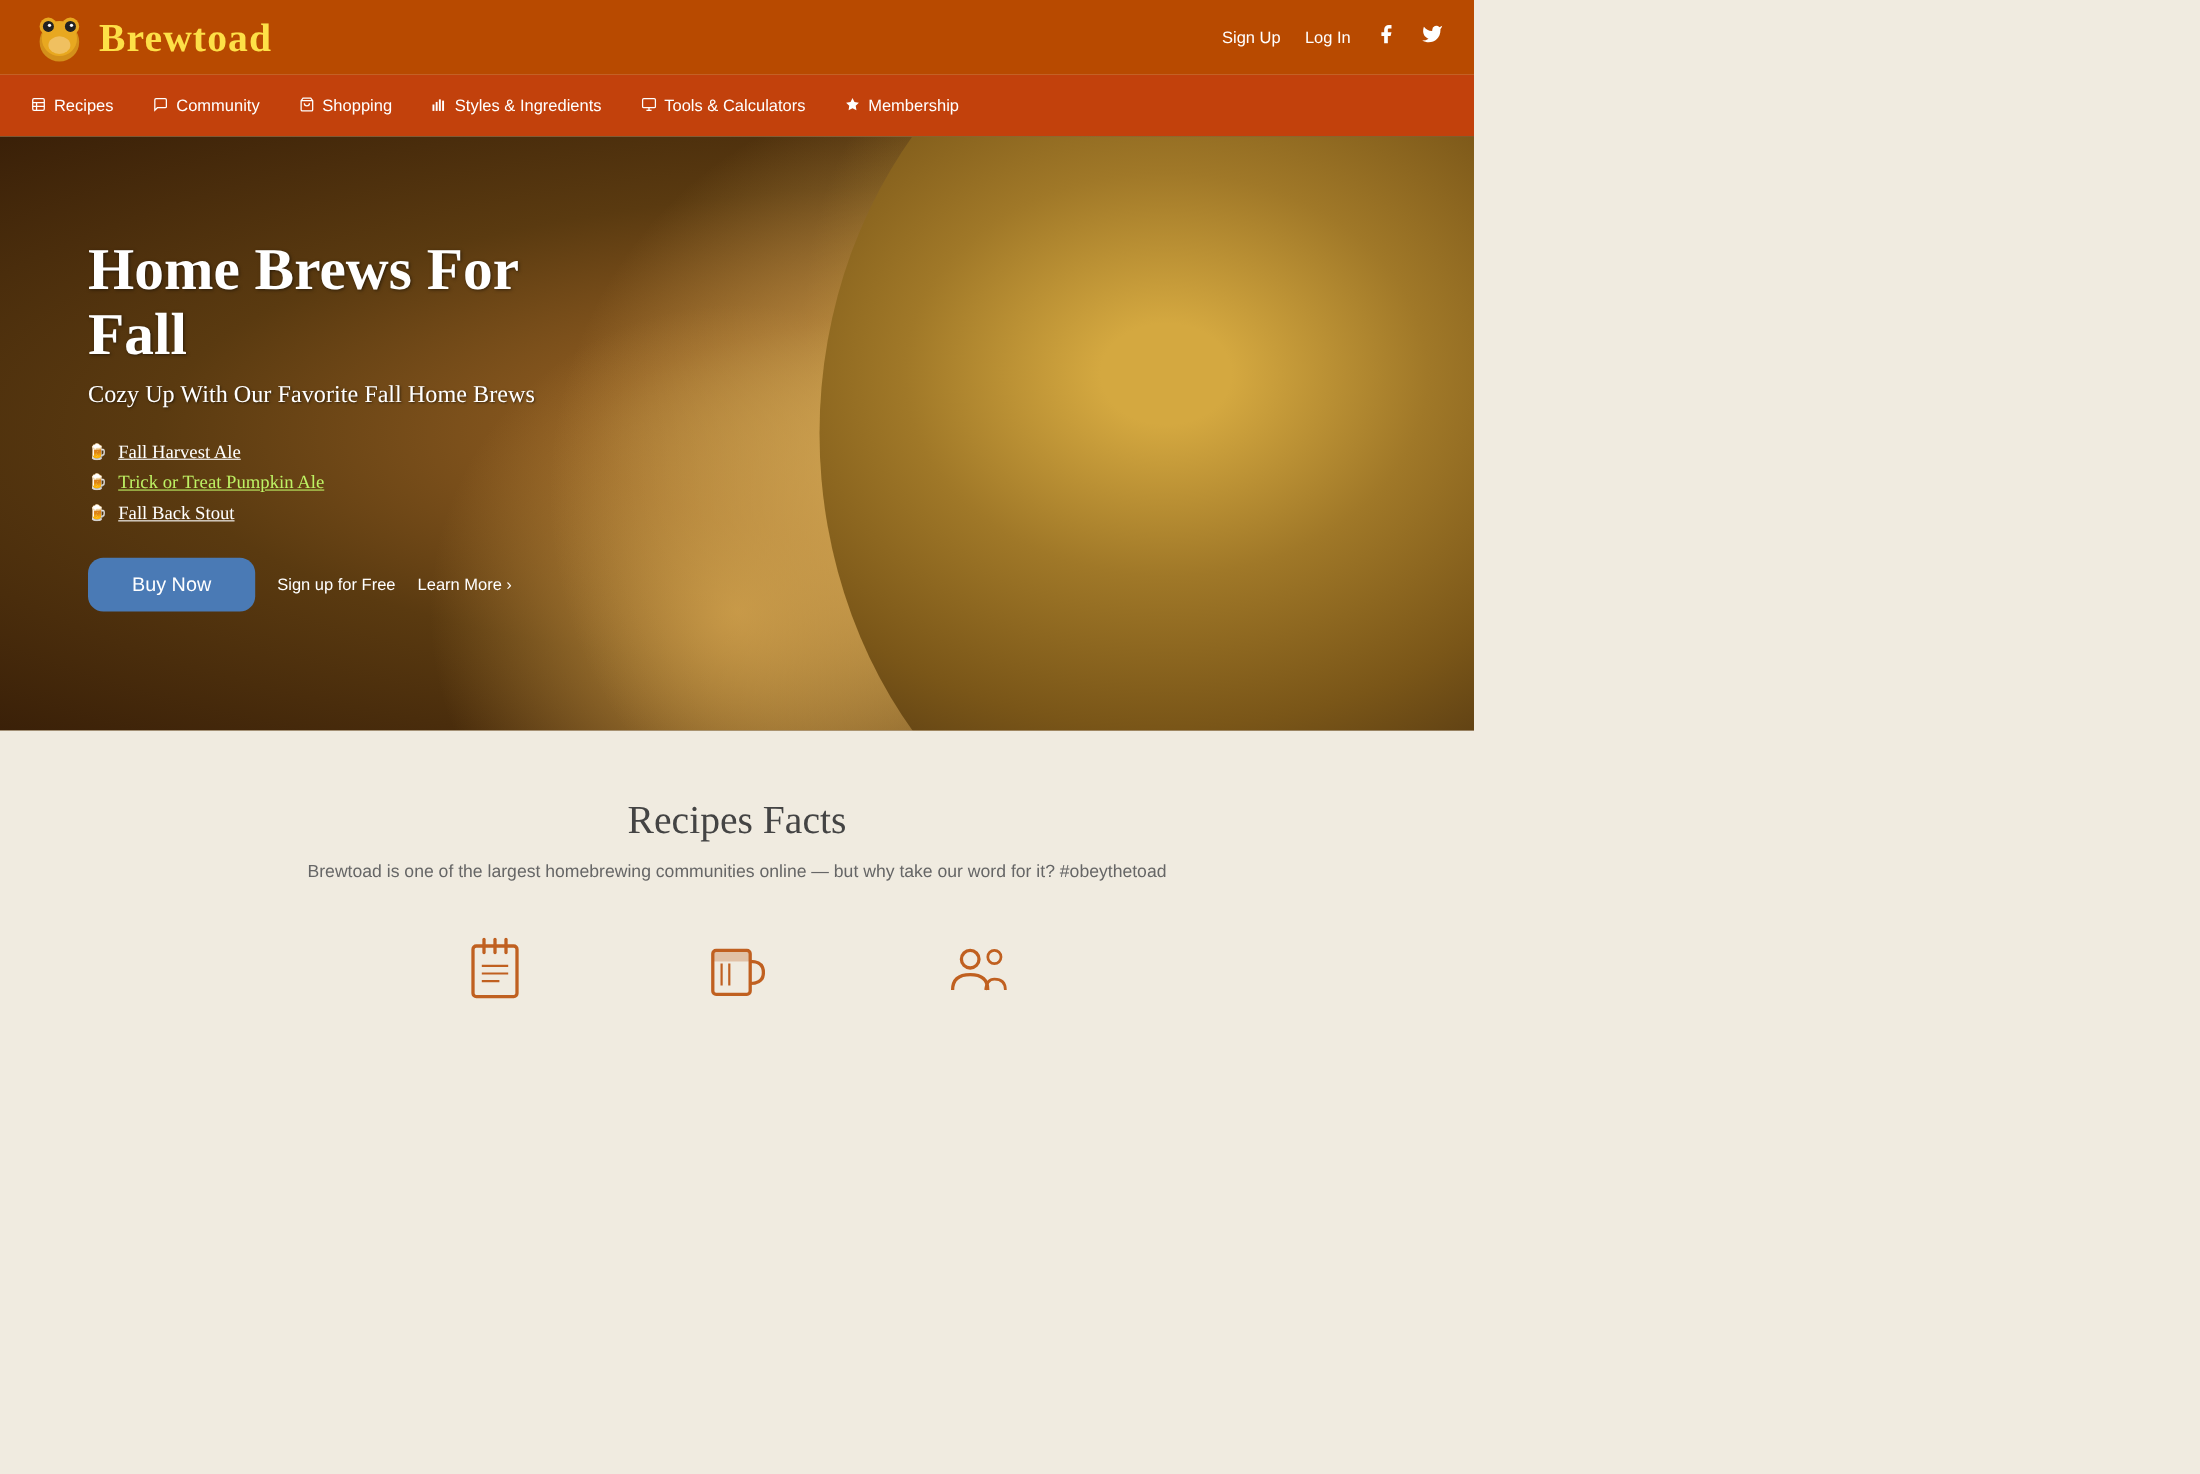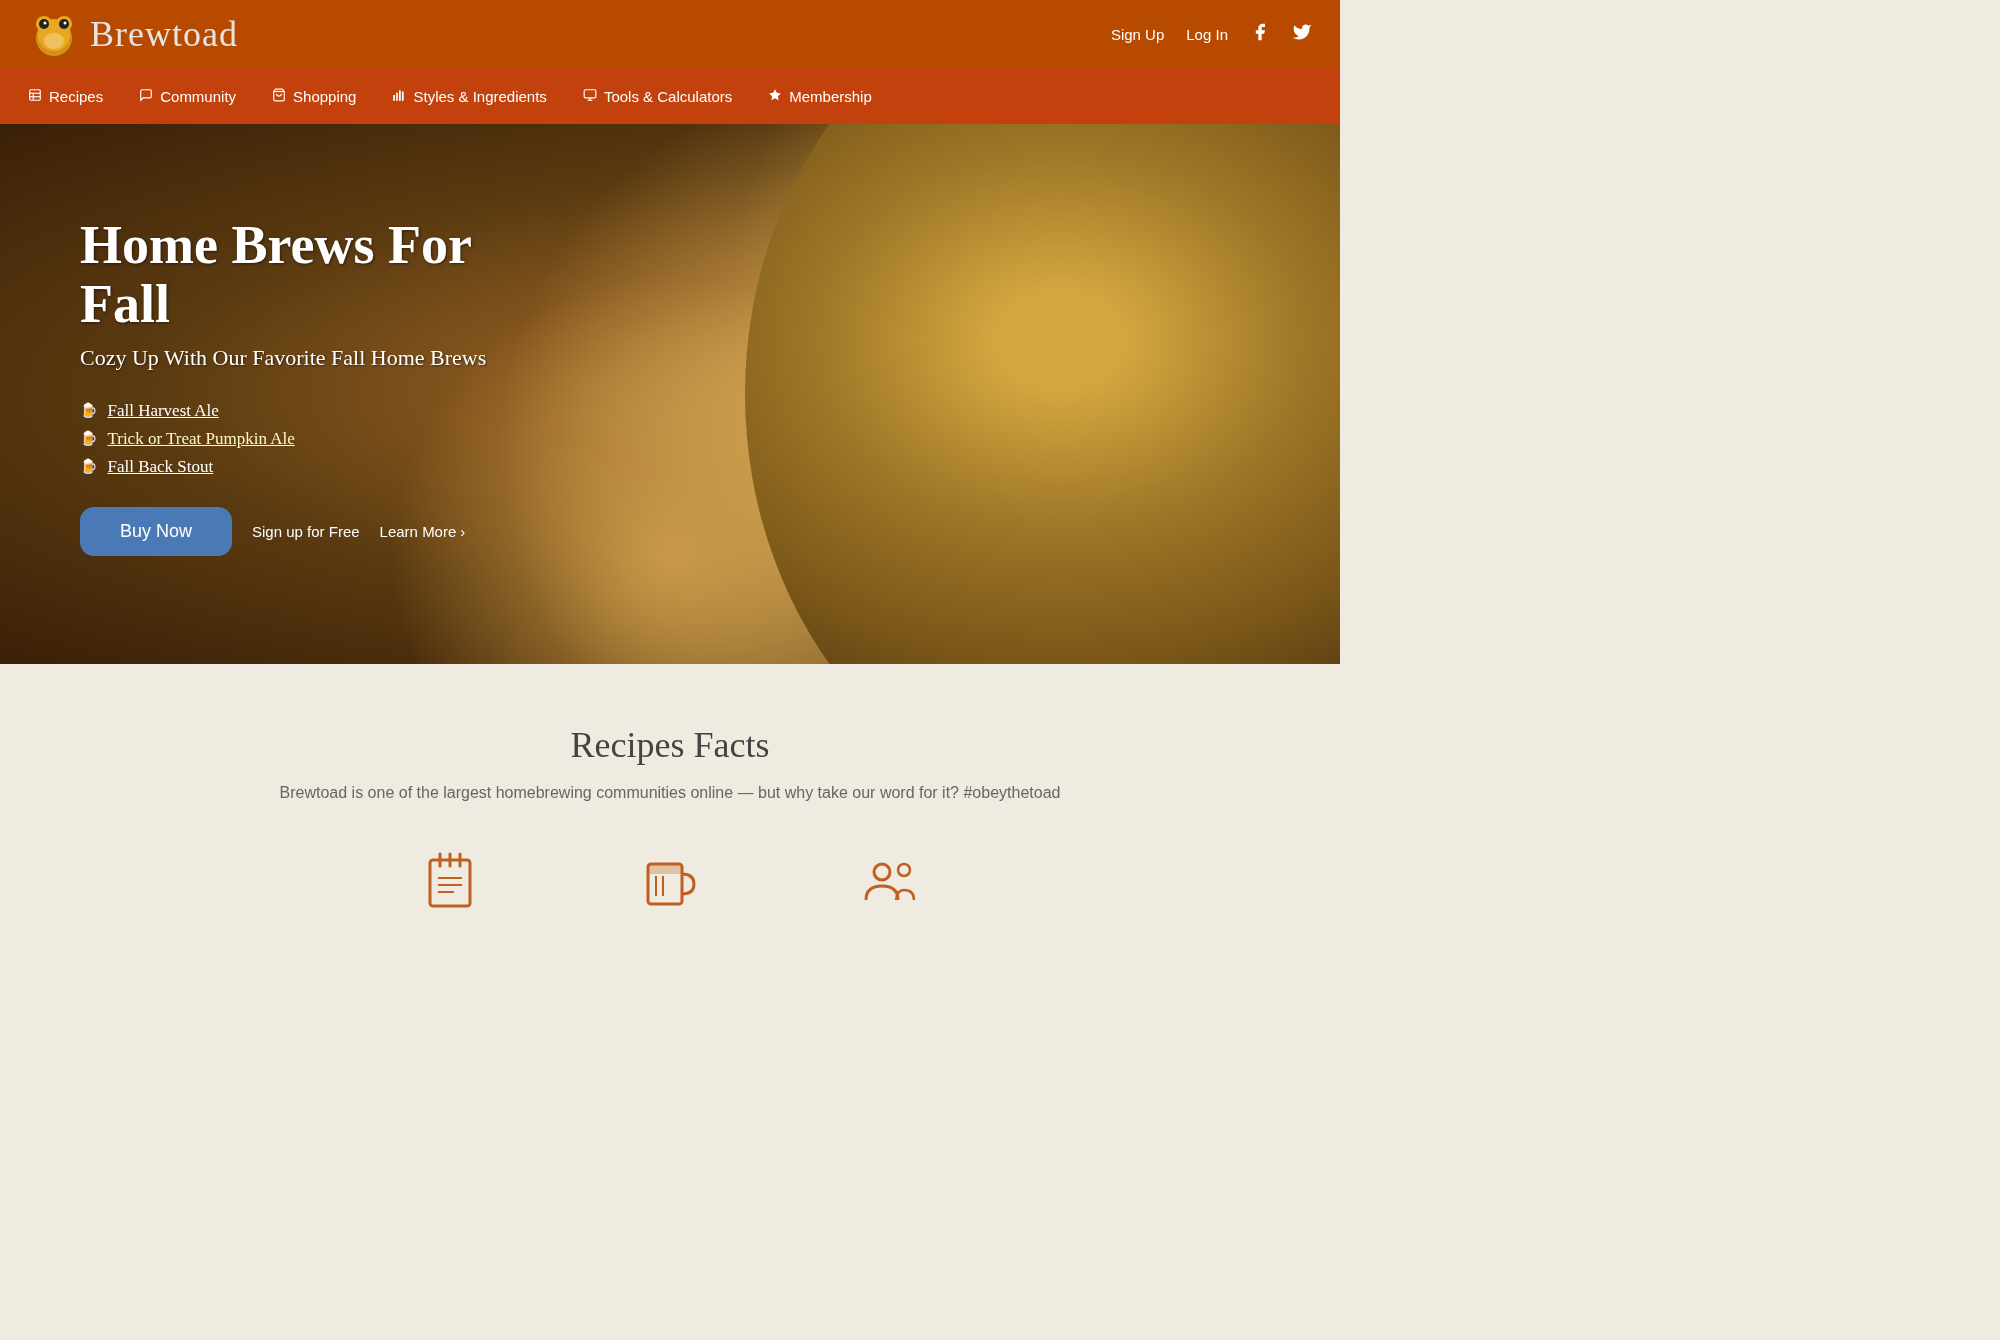--- a/index.html
+++ b/index.html
@@ -13,24 +13,24 @@
       justify-content: space-between;
       padding: 0 28px;
       height: 68px;
     }
     .logo-area {
       display: flex;
       align-items: center;
       gap: 10px;
     }
     .logo-text {
-      color: #e5e5e5;
+      color: #fde047;
       font-family: 'Brush Script MT', cursive;
       font-size: 36px;
-      font-weight: normal;
+      font-weight: bold;
       letter-spacing: 1px;
     }
     .top-right {
       display: flex;
       align-items: center;
       gap: 22px;
     }
     .top-right a {
       color: #fff;
       text-decoration: none;
@@ -309,21 +309,21 @@
   <div class="hero-content">
     <h1 class="hero-title">Home Brews For Fall</h1>
     <p class="hero-subtitle">Cozy Up With Our Favorite Fall Home Brews</p>
     <ul class="hero-links">
       <li>
         <span style="color:white; font-size:14px;">🍺</span>
         <a href="#" style="color:#fff; font-size:17px;">Fall Harvest Ale</a>
       </li>
       <li>
         <span style="color:white; font-size:14px;">🍺</span>
-        <a href="#" style="color:#fef9c3; font-size:17px;">Trick or Treat Pumpkin Ale</a>
+        <a href="#" style="color:#bef264; font-size:17px;">Trick or Treat Pumpkin Ale</a>
       </li>
       <li>
         <span style="color:white; font-size:14px;">🍺</span>
         <a href="#" style="color:#fff; font-size:17px;">Fall Back Stout</a>
       </li>
     </ul>
     <div class="hero-actions">
       <button class="btn-buy">Buy Now</button>
       <a href="#" class="hero-signup">Sign up for Free</a>
       <a href="#" class="hero-learn">

